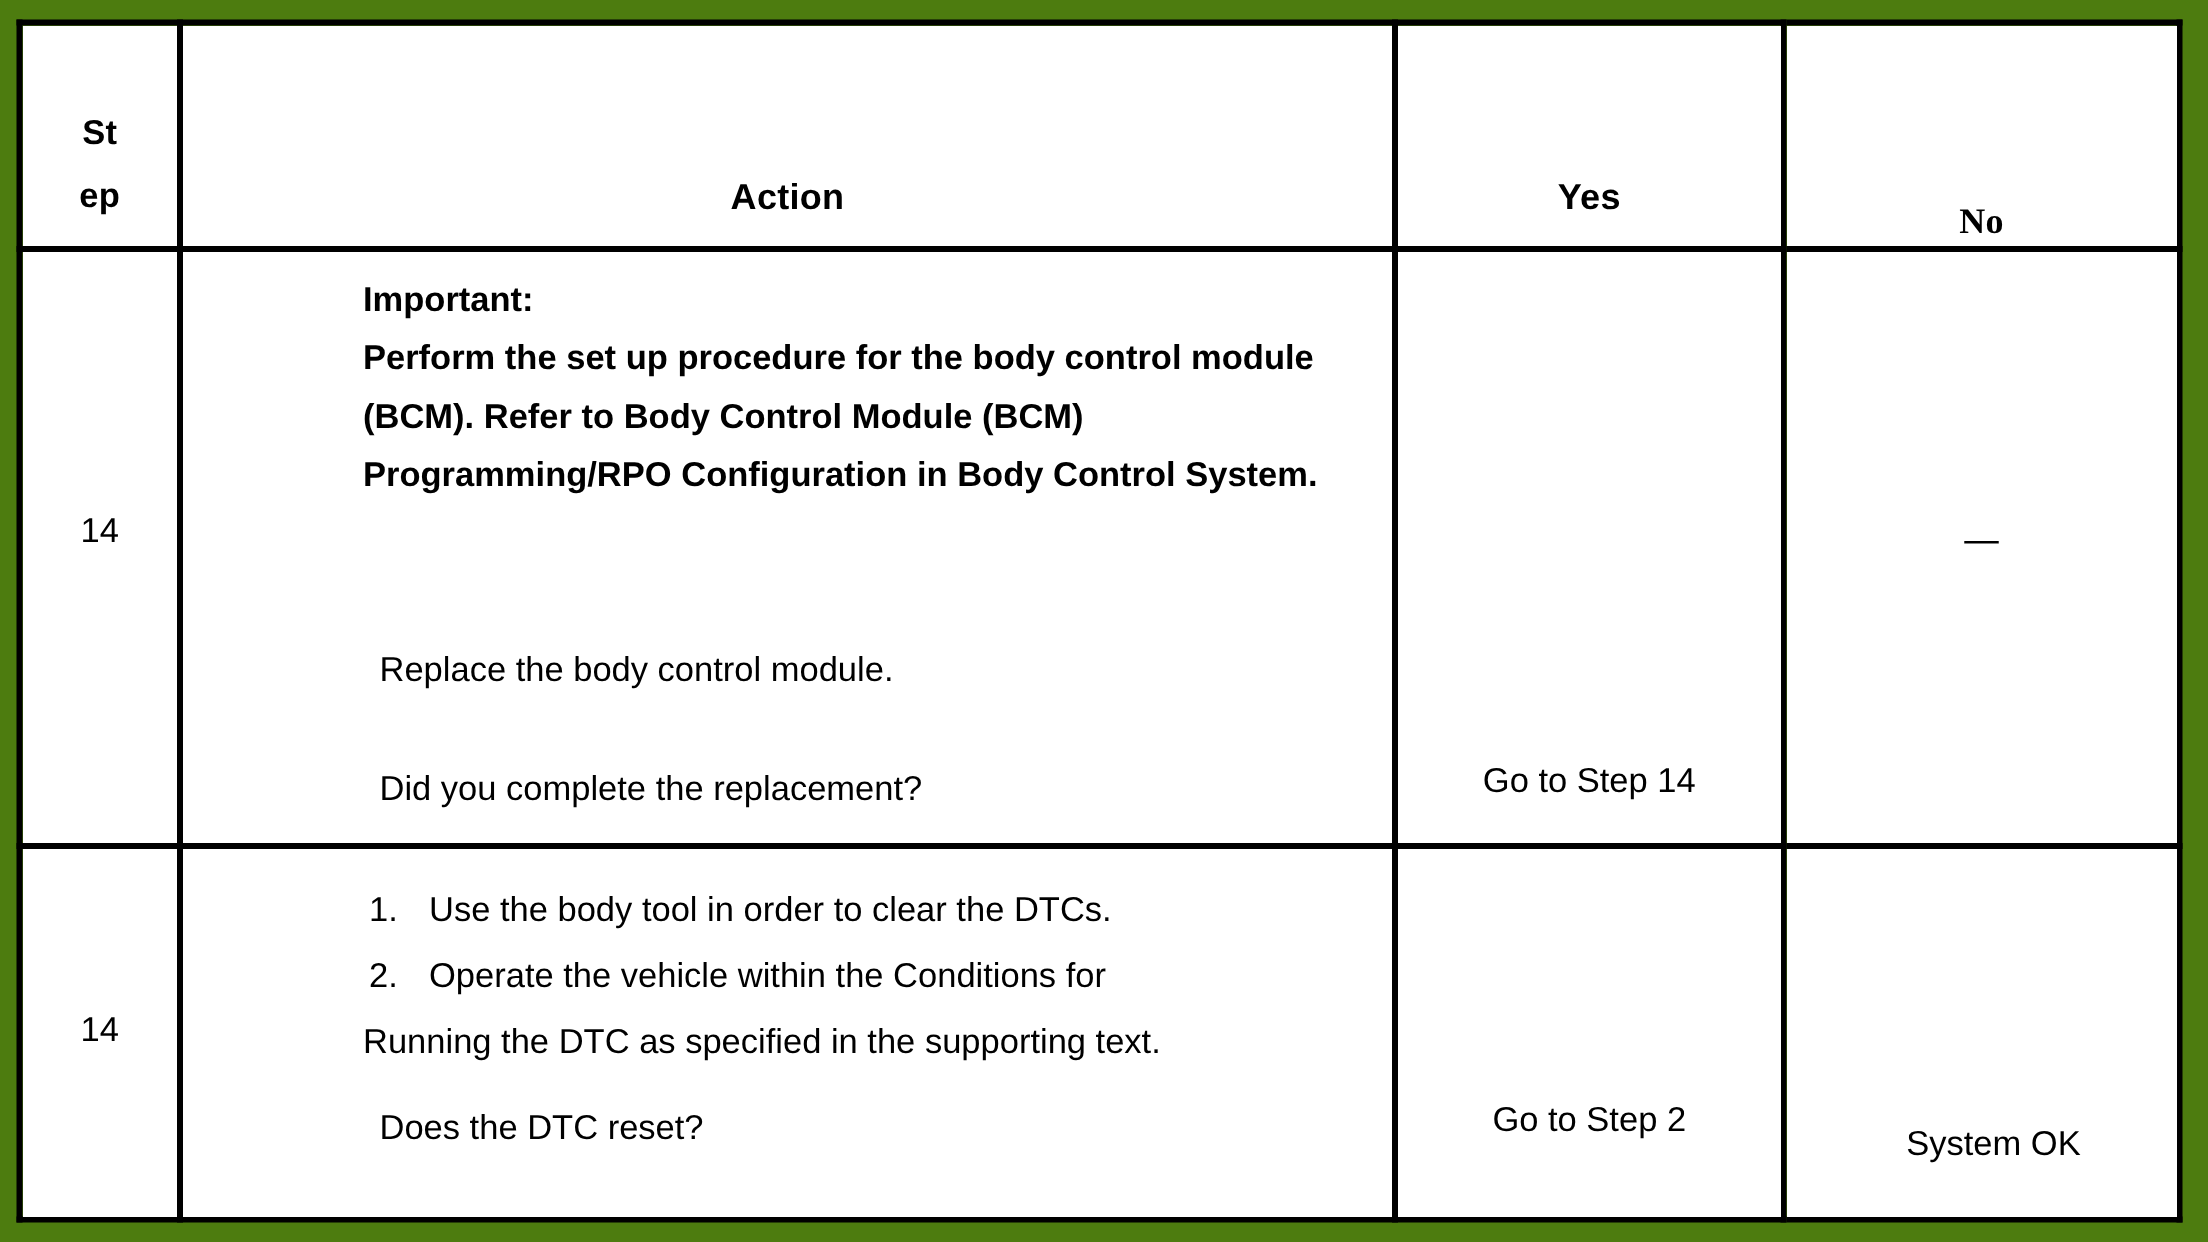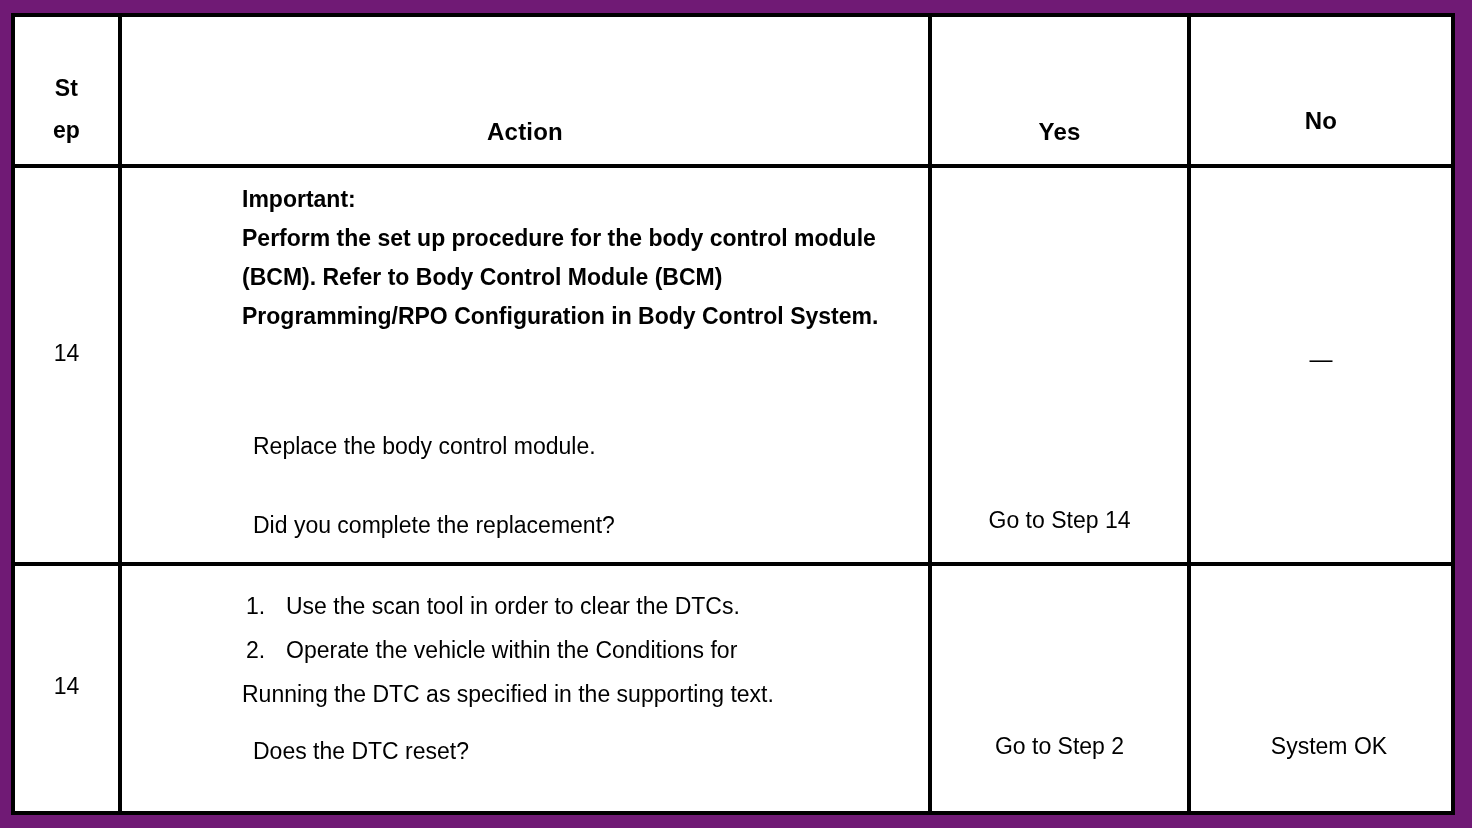--- a/index.html
+++ b/index.html
@@ -12,21 +12,21 @@
     height: 828px;
     font-family: "Liberation Sans", sans-serif;
     color: #000000;
     overflow: hidden;
   }
 
   #page {
     position: relative;
     width: 1472px;
     height: 828px;
-    background: #701a75;
+    background: #4d7c0f;
   }
 
   
   .diag-table {
     position: absolute;
     left: 11px;
     top: 13px;
     width: 1440px;            
     border-collapse: collapse;
     table-layout: fixed;
@@ -61,21 +61,21 @@
     letter-spacing: 0.2px;
   }
   .hdr-step-label {
     top: 50px;
     font-size: 23px;
     line-height: 42px;
     word-break: break-all;
   }
   .hdr-action-label { top: 96px; }
   .hdr-yes-label    { top: 96px; }
-  .hdr-no-label     { top: 85px; }
+  .hdr-no-label     { top: 112px; font-family: Liberation Serif, serif; }
 
   
   .step-cell {
     position: relative;
   }
   .step-num {
     position: absolute;
     left: 0;
     right: 0;
     text-align: center;
@@ -146,21 +146,21 @@
     position: absolute;
     left: 0;
     right: 0;
     text-align: center;
     font-size: 23px;
     line-height: 28px;
   }
   .row13 .yes-text { top: 338px; }
   .row13 .no-text  { top: 177px; }
   .row14 .yes-text { top: 166px; }
-  .row14 .no-text  { top: 166px; padding-left: 16px; }
+  .row14 .no-text  { top: 182px; padding-left: 16px; }
 </style>
 </head>
 <body>
 
 <div id="page">
 
   <table class="diag-table">
     <colgroup>
       <col class="c-step">
       <col class="c-action">
@@ -204,21 +204,21 @@
           <div class="ans-text no-text">—</div>
         </td>
       </tr>
 
       <tr class="row14">
         <td class="step-cell">
           <div class="step-num">14</div>
         </td>
         <td class="action-cell">
           <div class="num-list">
-            <span class="li"><span class="marker">1.</span><span>Use the scan tool in order to clear the DTCs.</span></span>
+            <span class="li"><span class="marker">1.</span><span>Use the body tool in order to clear the DTCs.</span></span>
             <span class="li"><span class="marker">2.</span><span>Operate the vehicle within the Conditions for</span></span>
             <span class="cont">Running the DTC as specified in the supporting text.</span>
           </div>
           <div class="block plain-line line-question">Does the DTC reset?</div>
         </td>
         <td class="ans-cell">
           <div class="ans-text yes-text">Go to Step 2</div>
         </td>
         <td class="ans-cell">
           <div class="ans-text no-text">System OK</div>

